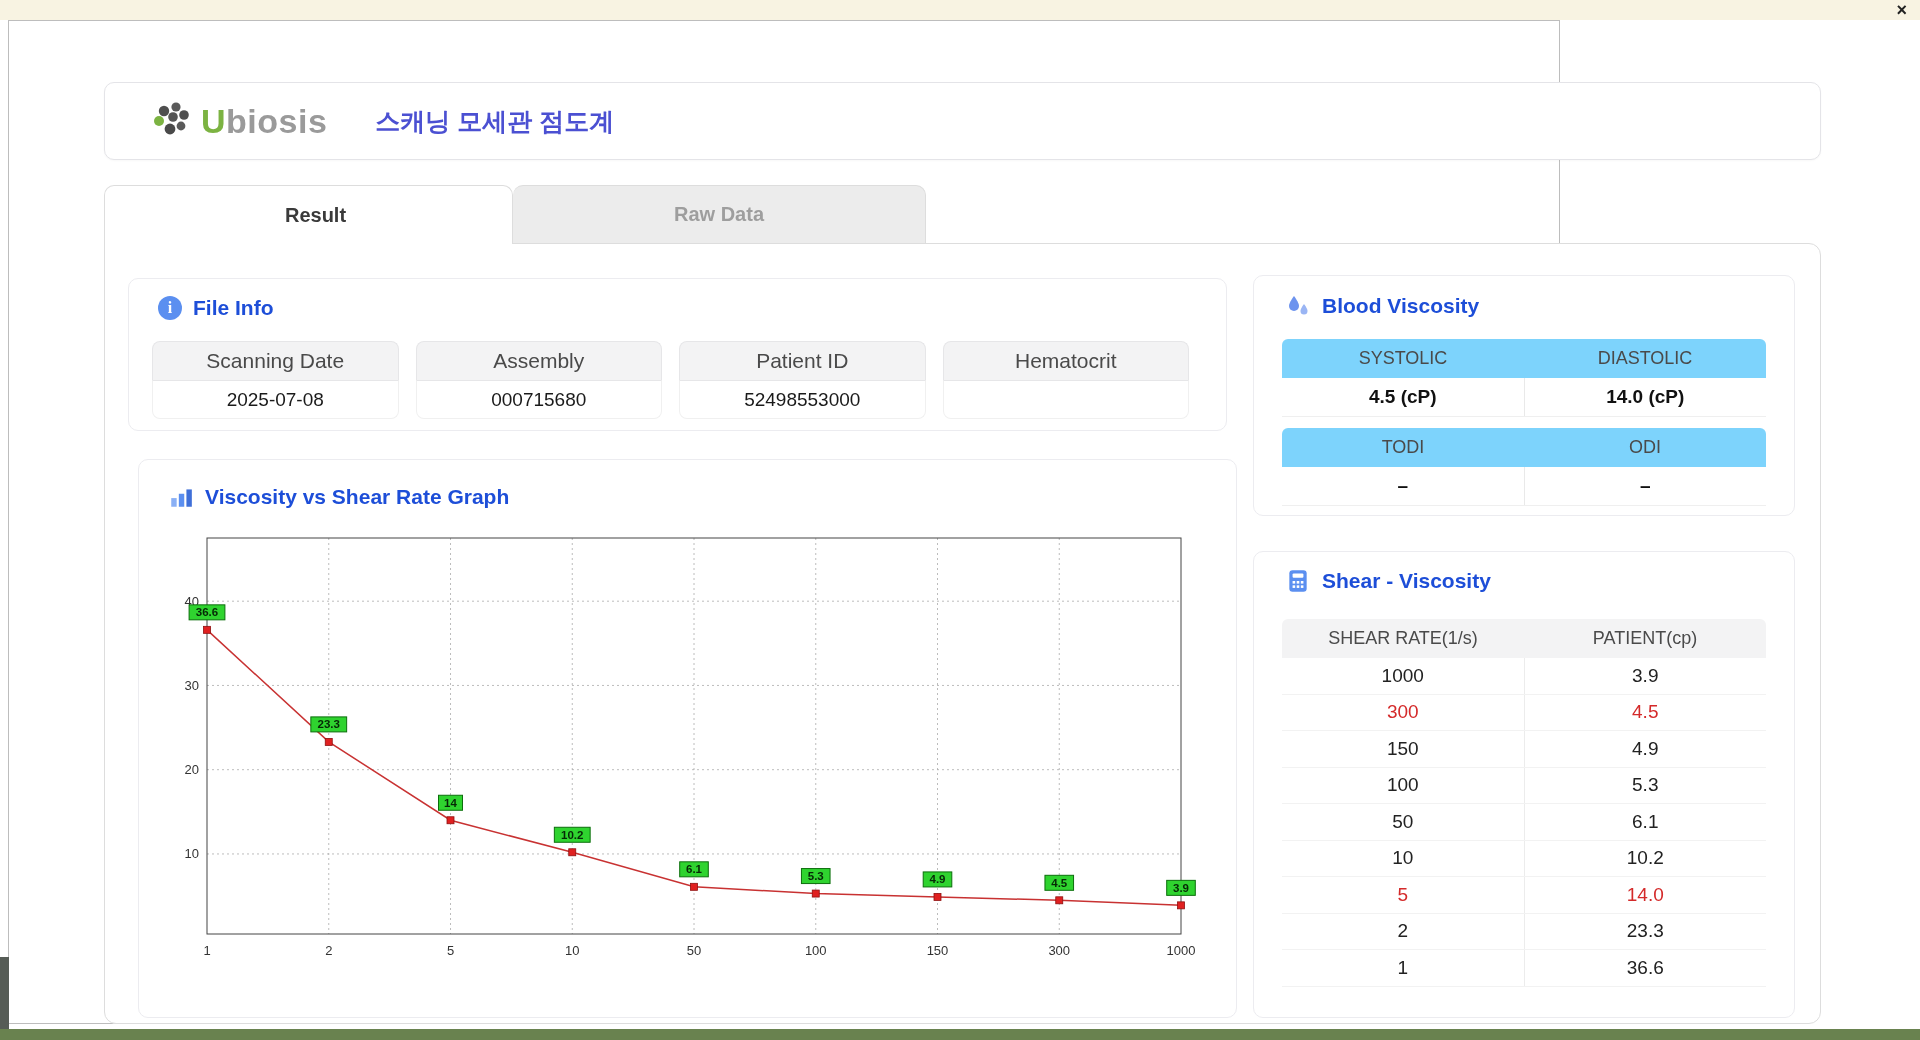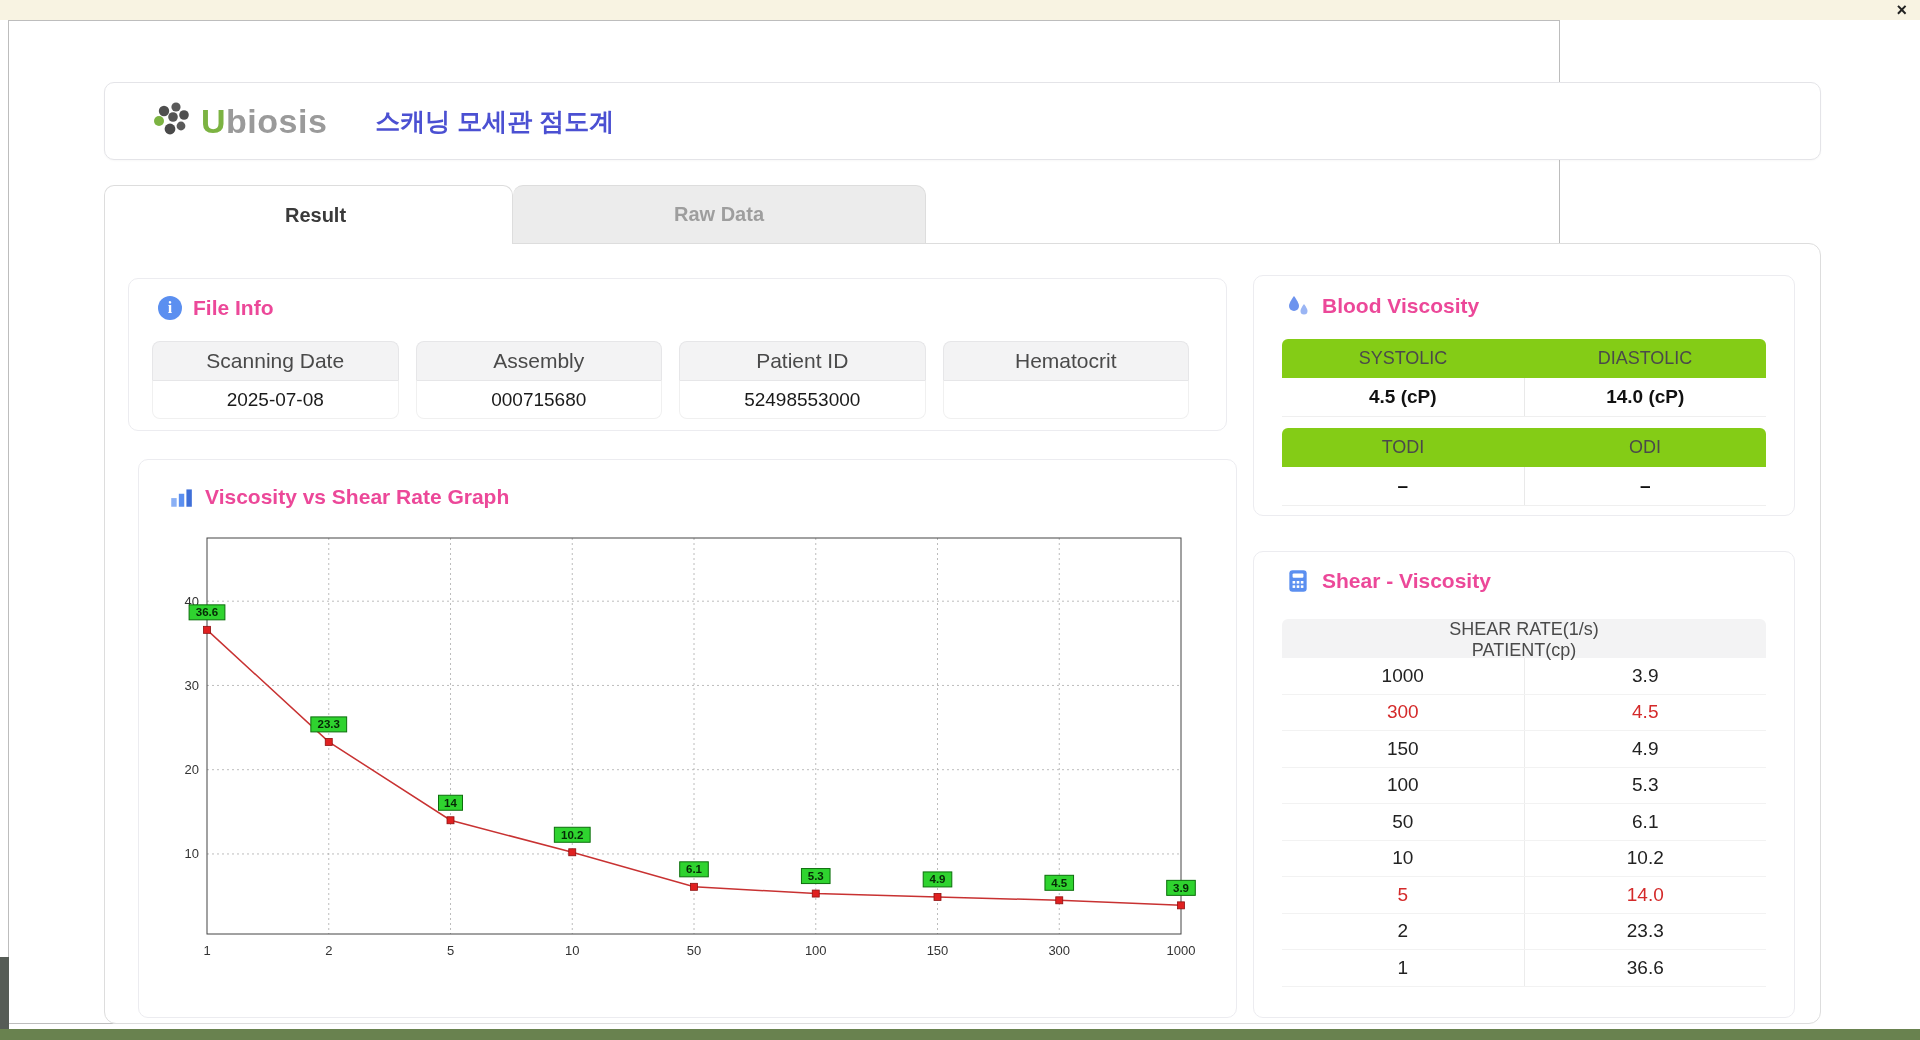--- a/index.html
+++ b/index.html
@@ -51,21 +51,21 @@
 
   
   .main-card {
     position: absolute; left: 95px; top: 222px; width: 1717px; height: 781px;
     background: #fff; border: 1px solid #dddddd; border-radius: 0 12px 12px 12px; z-index: 2;
   }
   .section {
     position: absolute; border: 1px solid #ececf0; border-radius: 10px; background: #fff;
   }
   .section-title { display: flex; align-items: center; gap: 11px; }
-  .section-title .title-text { font-size: 21px; font-weight: bold; color: #ec4899; }
+  .section-title .title-text { font-size: 21px; font-weight: bold; color: #1d4ed8; }
 
   
   .file-info { left: 23px; top: 34px; width: 1099px; height: 153px; }
   .file-info .section-title { padding: 17px 0 0 29px; }
   .fields { position: absolute; left: 23px; right: 37px; top: 62px; display: flex; gap: 17px; }
   .field { flex: 1; }
   .field-label {
     height: 39px; background: #f3f3f4; border: 1px solid #e6e6e8; border-bottom: none;
     border-radius: 8px 8px 0 0; display: flex; align-items: center; justify-content: center;
     font-size: 21px; color: #4a4a4a;
@@ -79,33 +79,33 @@
   
   .graph-card { left: 33px; top: 215px; width: 1099px; height: 559px; }
   .graph-card .section-title { padding: 24px 0 0 29px; }
   .chart-svg { position: absolute; left: 32px; top: 66px; width: 1040px; height: 472px; overflow: visible; }
 
   
   .blood-card { left: 1148px; top: 31px; width: 542px; height: 241px; }
   .blood-card .section-title { padding: 17px 0 0 31px; }
   .bv-table { position: absolute; left: 28px; right: 28px; top: 63px; }
   .bv-row { display: flex; height: 39px; }
-  .bv-head { background: #84cc16; border-radius: 6px 6px 0 0; }
+  .bv-head { background: #7dd3fc; border-radius: 6px 6px 0 0; }
   .bv-cell { flex: 1; display: flex; align-items: center; justify-content: center; }
   .bv-head .bv-cell { font-size: 18px; color: #4a4a4a; }
   .bv-vals { border-bottom: 1px solid #efefef; }
   .bv-vals .bv-cell { font-size: 19px; color: #111; font-weight: bold; }
   .bv-vals .bv-cell:first-child { border-right: 1px solid #e9e9e9; }
   .bv-spacer { height: 11px; }
 
   
   .shear-card { left: 1148px; top: 307px; width: 542px; height: 467px; }
   .shear-card .section-title { padding: 16px 0 0 31px; }
   .sv-table { position: absolute; left: 28px; right: 28px; top: 67px; }
-  .sv-head { display: flex; height: 39px; background: #f3f3f4; border-radius: 6px 6px 0 0; flex-direction: column; }
+  .sv-head { display: flex; height: 39px; background: #f3f3f4; border-radius: 6px 6px 0 0; }
   .sv-head .sv-cell { font-size: 18px; color: #4a4a4a; }
   .sv-row { display: flex; height: 36.5px; border-bottom: 1px solid #f2f2f2; }
   .sv-cell { flex: 1; display: flex; align-items: center; justify-content: center; font-size: 19px; color: #222; }
   .sv-row .sv-cell:first-child { border-right: 1px solid #ececec; }
   .sv-row.highlight .sv-cell { color: #d42a2a; }
 
   
   .info-icon {
     width: 24px; height: 24px; border-radius: 50%; background: #5b8ff0; color: #fff;
     display: inline-flex; align-items: center; justify-content: center;

